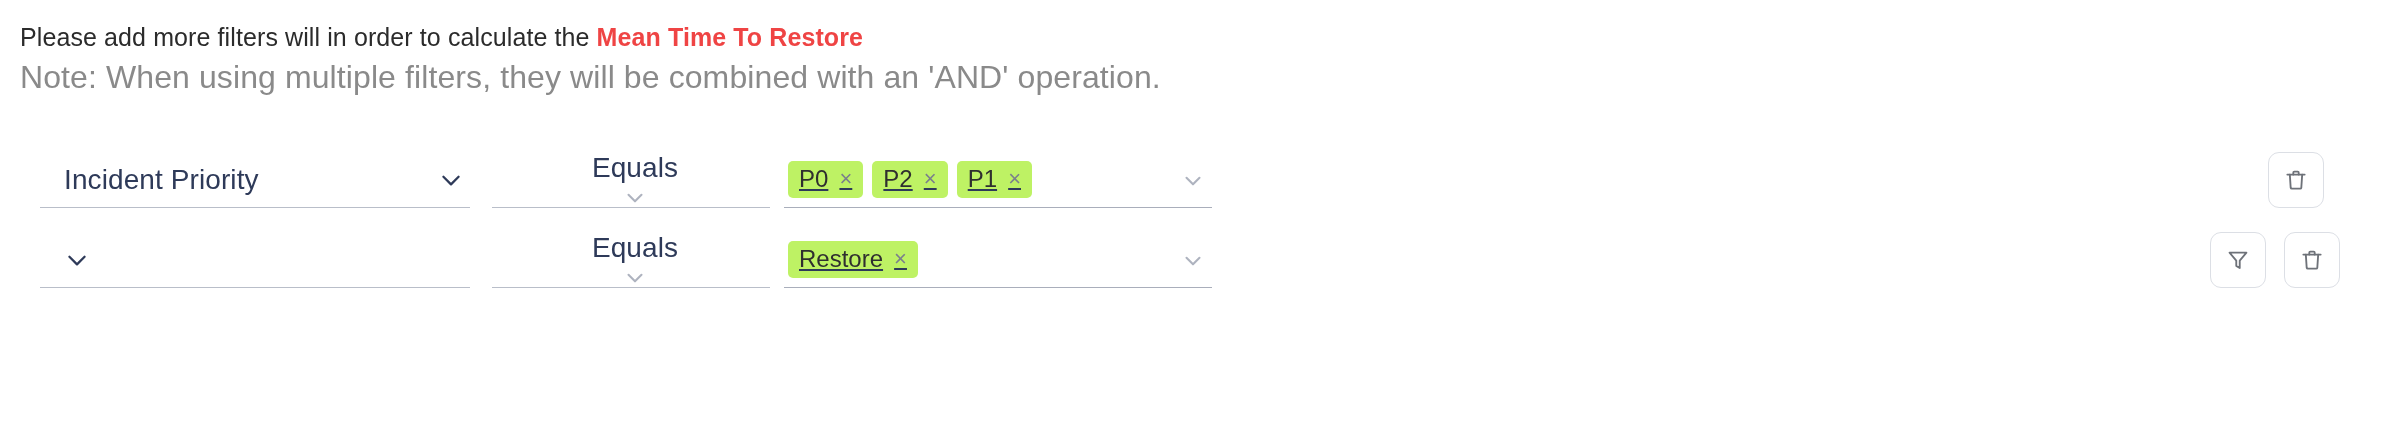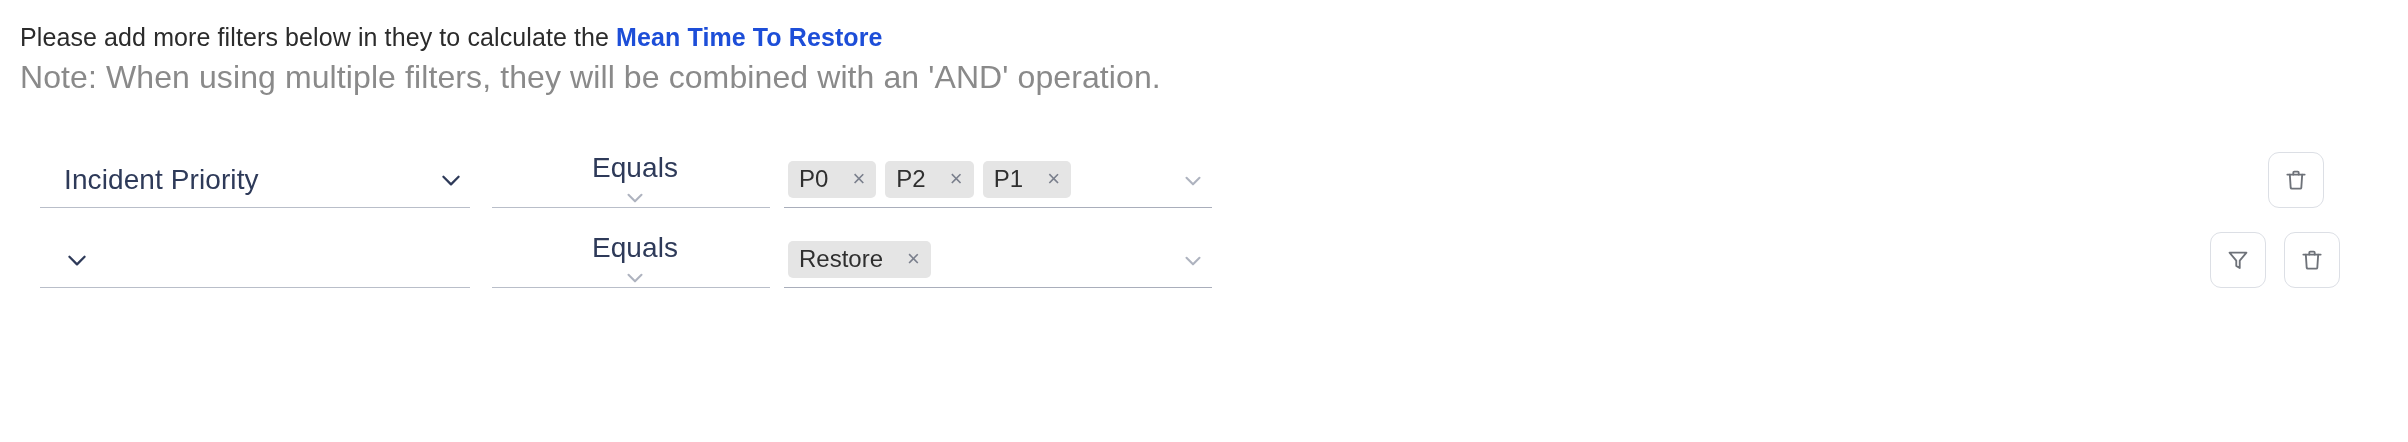--- a/index.html
+++ b/index.html
@@ -30,21 +30,21 @@
   }
   .title-line {
     font-size: 25px;
     line-height: 34px;
     color: #2b2b2b;
     white-space: nowrap;
     letter-spacing: 0.1px;
   }
   .title-line .title-strong {
     font-weight: bold;
-    color: #1d4ed8;
+    color: #ef4444;
   }
   .note-line {
     margin-top: 7px;
     font-size: 32px;
     line-height: 32px;
     color: #8a8a8a;
     white-space: nowrap;
     letter-spacing: 0.1px;
   }
 
@@ -109,27 +109,28 @@
     display: flex;
     align-items: center;
     gap: 9px;
     flex: 1 1 auto;
     min-width: 0;
     overflow: hidden;
   }
   .chip {
     display: inline-flex;
     align-items: center;
-    gap: 22px;
-    background: #e5e5e5;
+    gap: 9px;
+    background: #bef264;
     border-radius: 5px;
     padding: 4px 9px 5px 11px;
     height: 37px;
     box-sizing: border-box;
     white-space: nowrap;
+    text-decoration: underline;
   }
   .chip-label {
     font-size: 24px;
     color: #2f2f2f;
     line-height: 28px;
   }
   .chip-x {
     font-size: 22px;
     color: #7a7f8c;
     line-height: 20px;
@@ -162,21 +163,21 @@
     box-sizing: border-box;
   }
   .icon-btn svg { display: block; }
 </style>
 </head>
 <body>
 
 <div class="page">
 
   <div class="header-wrap">
-    <div class="title-line"><span>Please add more filters below in they to calculate the </span><span class="title-strong">Mean Time To Restore</span></div>
+    <div class="title-line"><span>Please add more filters will in order to calculate the </span><span class="title-strong">Mean Time To Restore</span></div>
     <div class="note-line">Note: When using multiple filters, they will be combined with an 'AND' operation.</div>
   </div>
 
   <div class="rows">
 
     <div class="filter-row">
 
       <div class="field field-attribute">
         <span class="field-text">Incident Priority</span>
         <span class="chevron dark">

